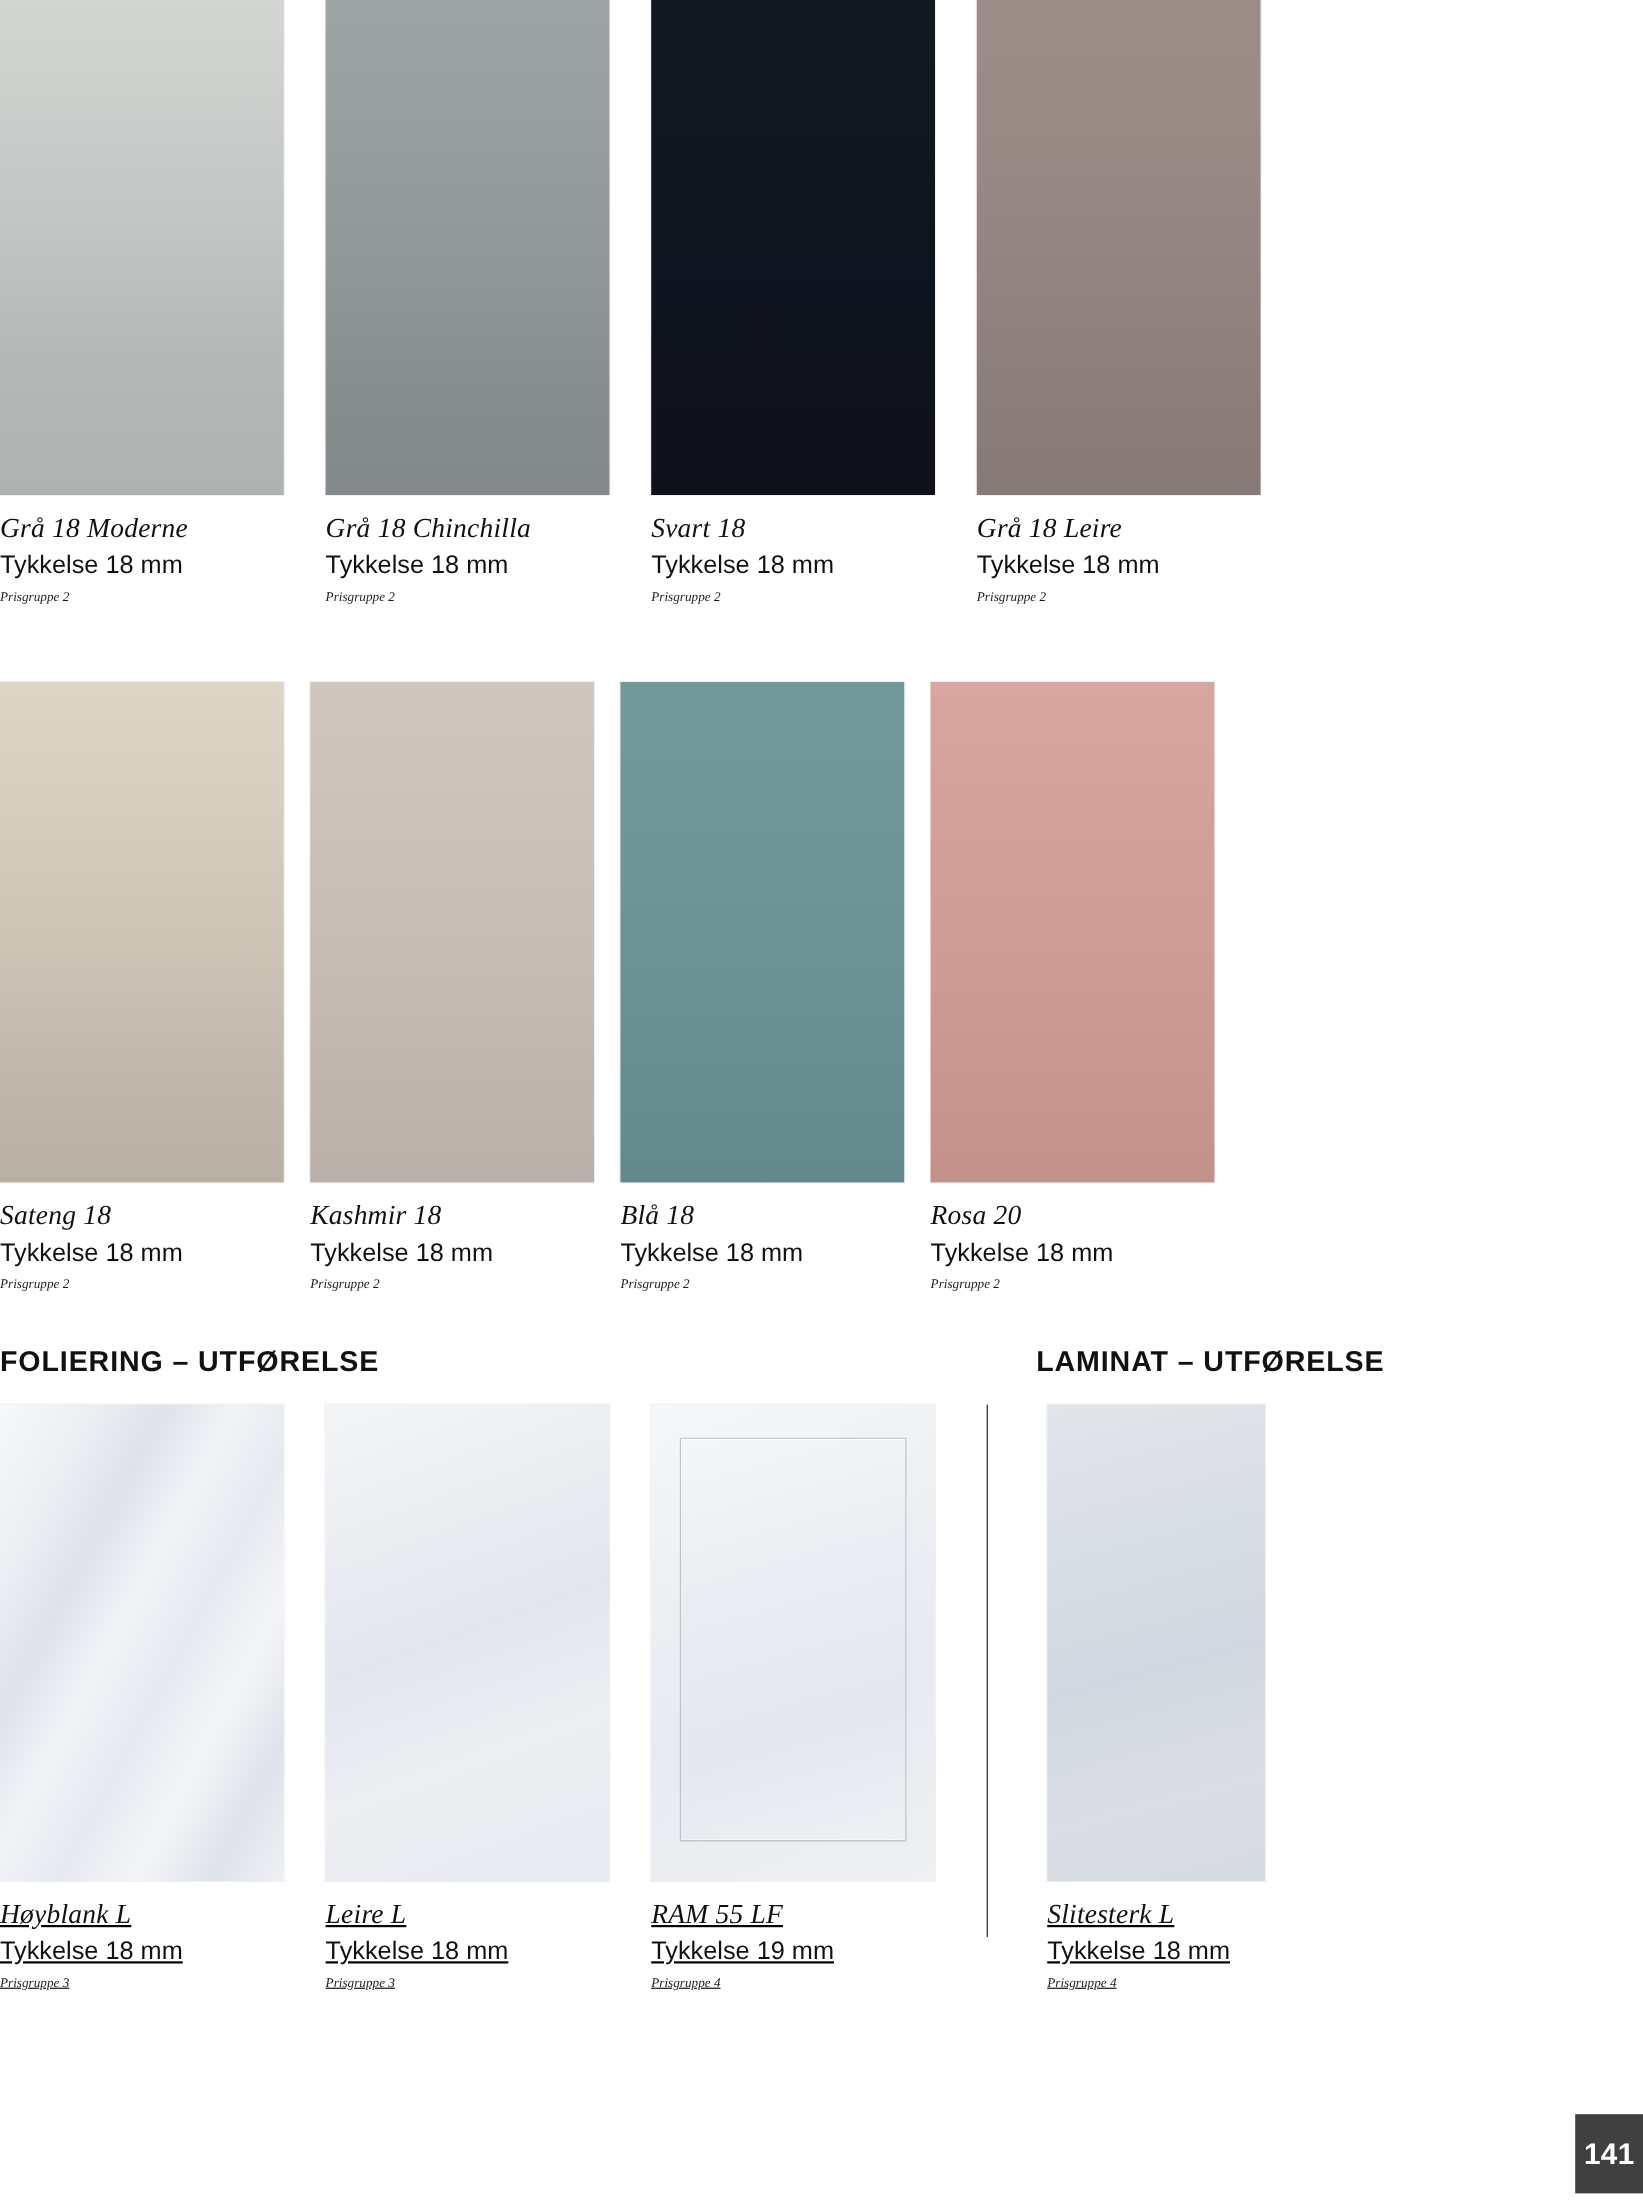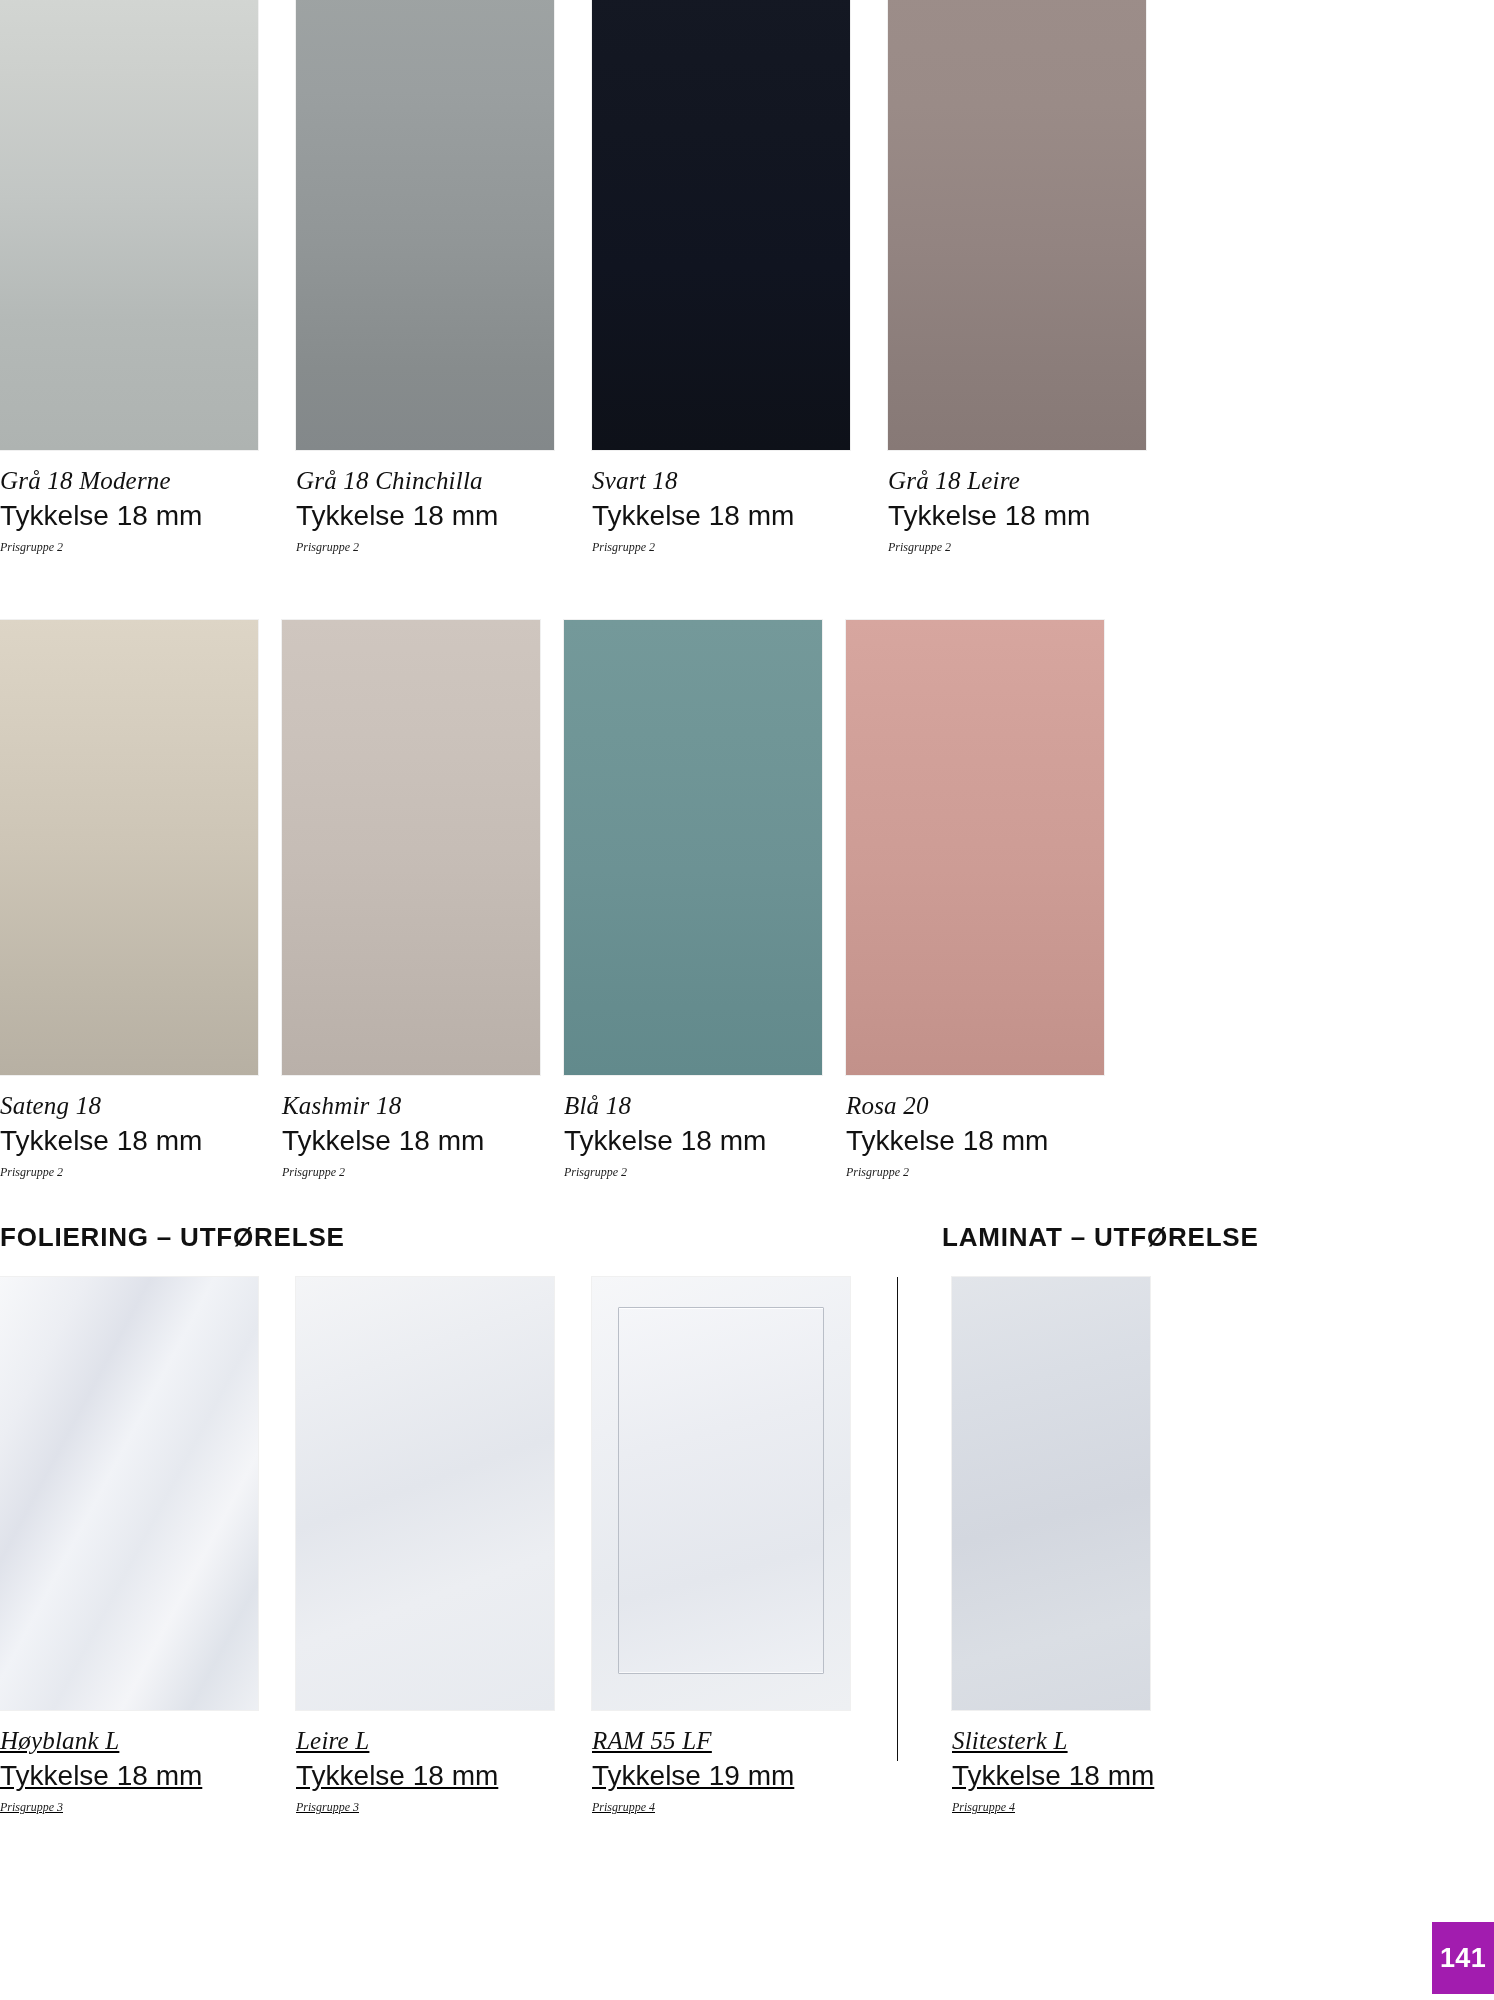--- a/index.html
+++ b/index.html
@@ -31,21 +31,21 @@
     font-family:"Liberation Serif", serif;
     font-style:italic;
     font-size:25px;
     color:#111;
     line-height:1.05;
     letter-spacing:.2px;
     white-space:nowrap;
   }
   .cap-thick{
     font-family:"Liberation Sans", sans-serif;
-    font-size:28px;
+    font-size:23px;
     color:#111;
     margin-top:7px;
     line-height:1.1;
     white-space:nowrap;
   }
   .cap-group{
     font-family:"Liberation Serif", serif;
     font-style:italic;
     font-size:12px;
     color:#1b1b1b;
@@ -296,16 +296,16 @@
       <div class="swatch sw-r3 m-slitesterk" style="width:198px;"></div>
       <div class="caption">
         <div class="cap-name">Slitesterk L</div>
         <div class="cap-thick">Tykkelse 18 mm</div>
         <div class="cap-group">Prisgruppe 4</div>
       </div>
     </div>
   </div>
 
   <div class="footer">
-    <div class="page-badge" style="background: #a21caf;">141</div>
+    <div class="page-badge" style="background: #404040;">141</div>
   </div>
 
 </div>
 
 </body></html>

